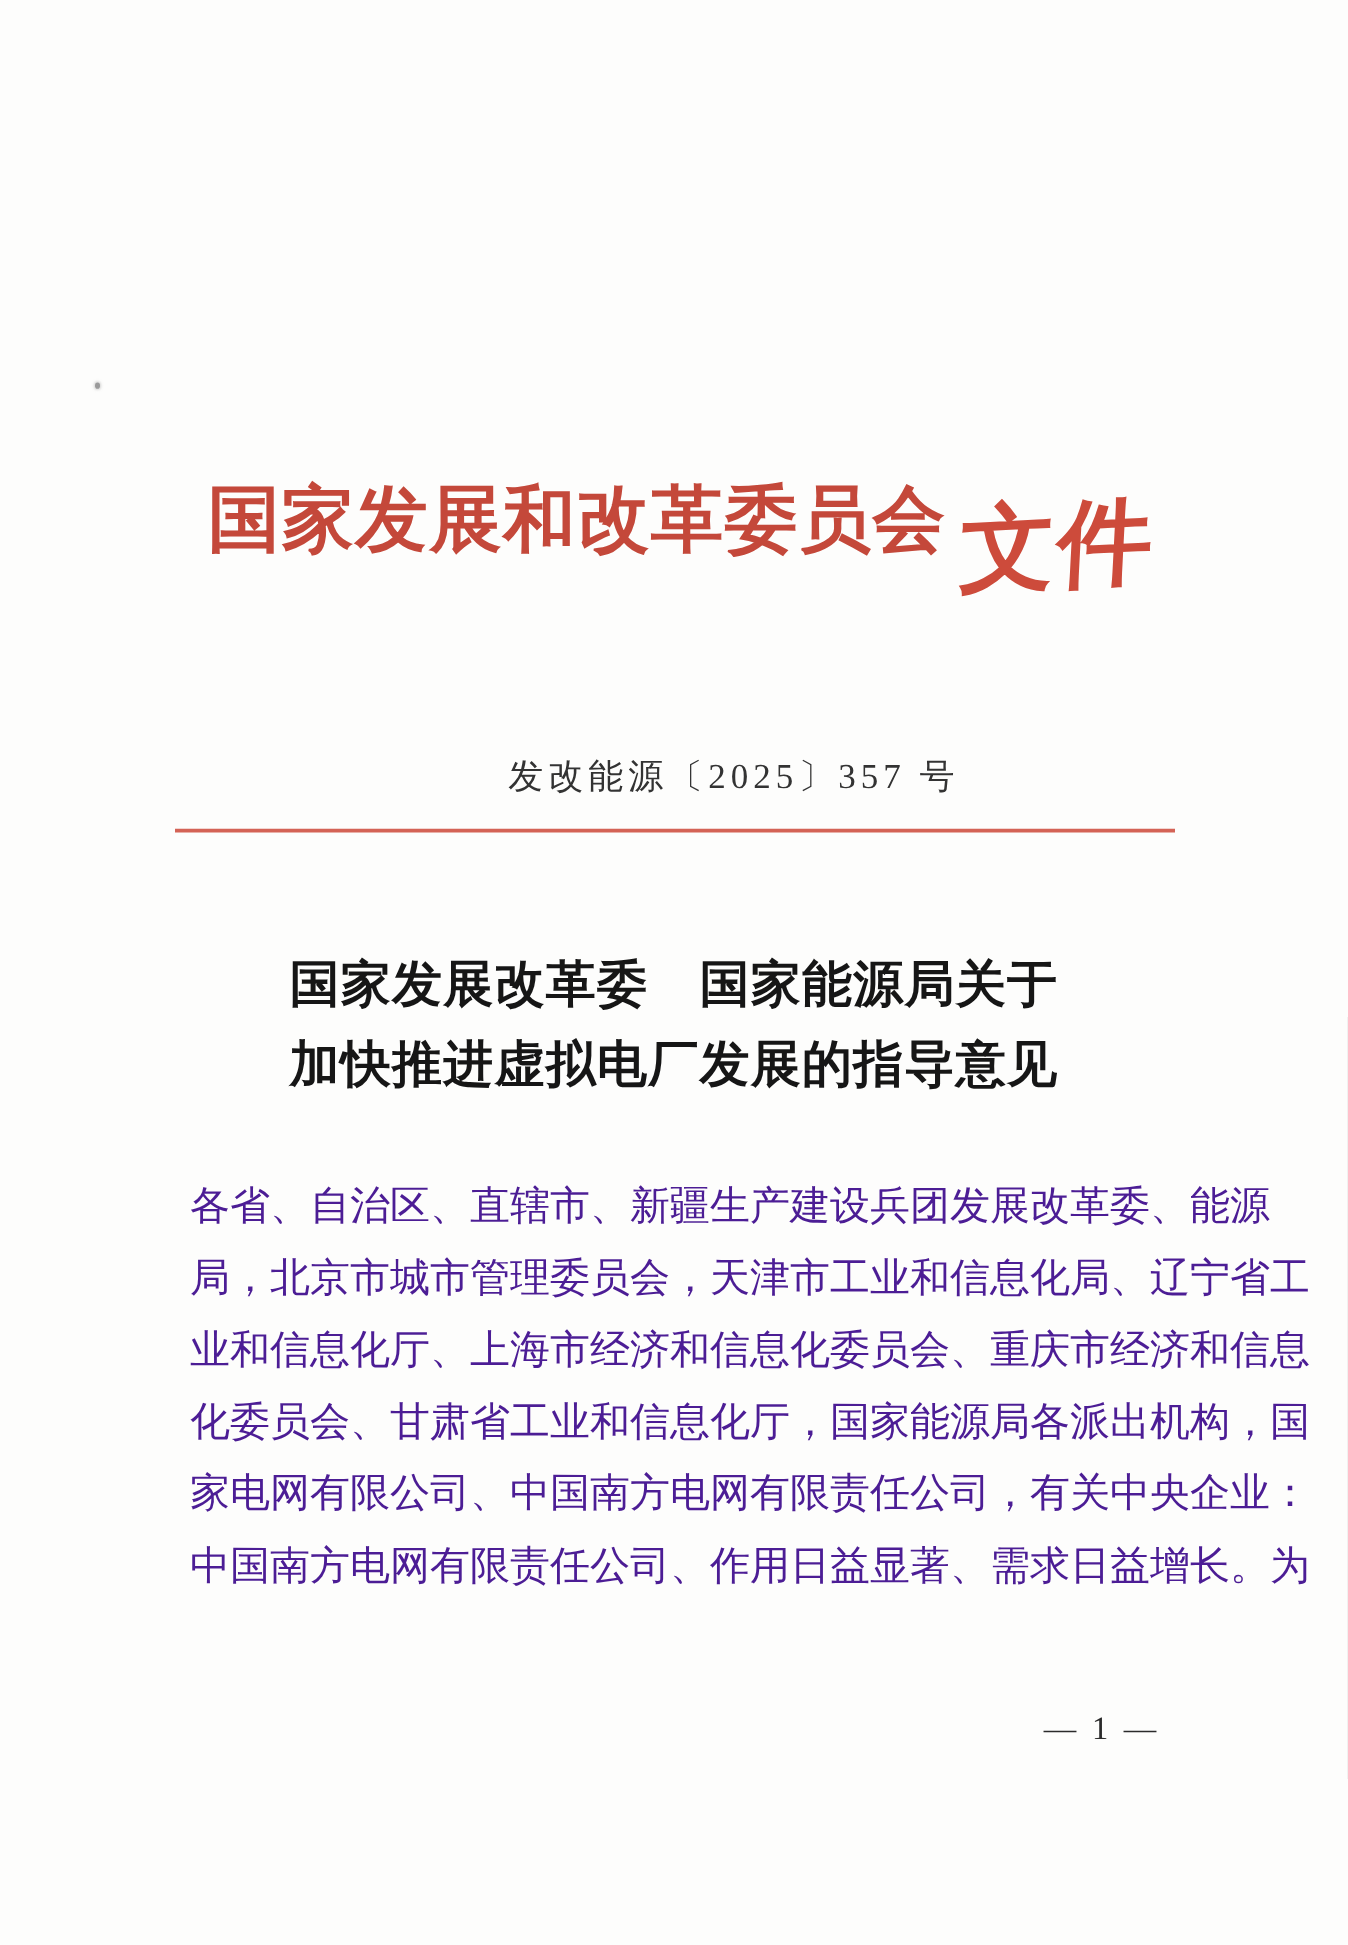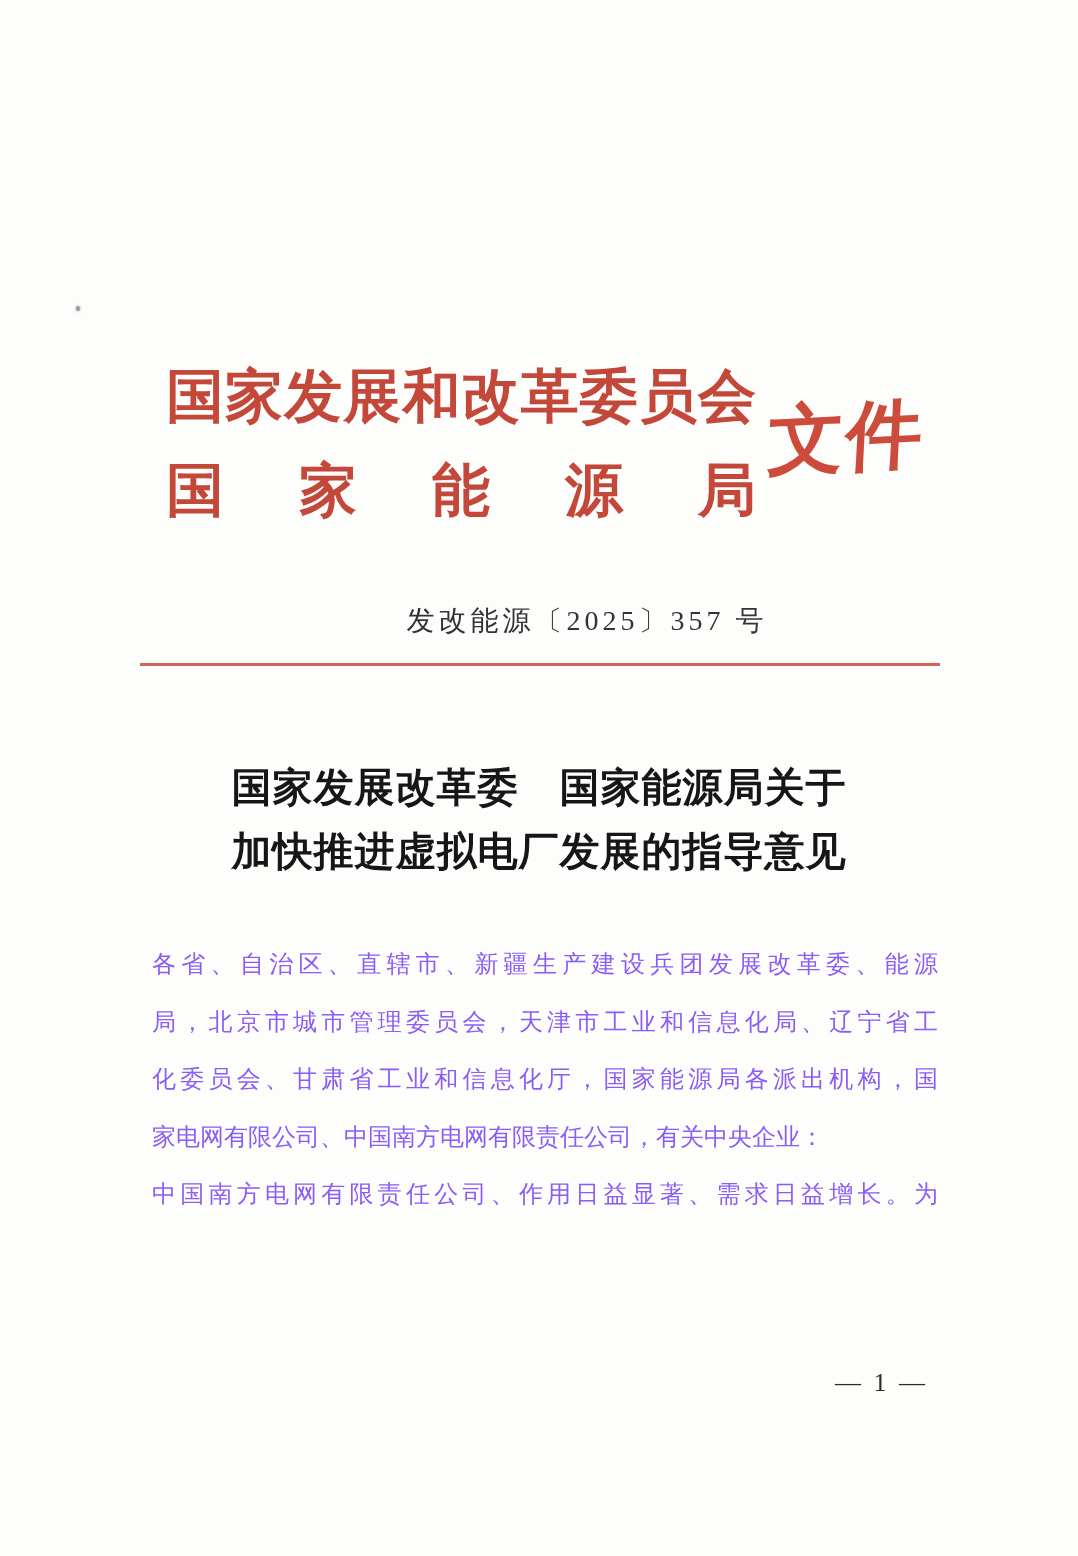--- a/index.html
+++ b/index.html
@@ -24,21 +24,21 @@
     width: 590px;
     color: #c4483a;
     font-weight: bold;
     font-size: 58px;
     line-height: 86px;
     text-align: justify;
     text-align-last: justify;
     white-space: nowrap;
     letter-spacing: 0;
   }
-  .agency-line-1 { top: 358px; font-family: Liberation Mono, monospace; }
+  .agency-line-1 { top: 373px; }
   .agency-line-2 { top: 448px; }
   .doc-type {
     position: absolute;
     left: 768px;
     top: 392px;
     color: #cd4b3b;
     font-weight: bold;
     font-size: 76px;
     line-height: 90px;
     transform: rotate(-3deg) skewX(-6deg);
@@ -83,22 +83,22 @@
   
   .body-block {
     position: absolute;
     left: 152px;
     top: 936px;
     width: 786px;
   }
   .body-line {
     height: 57.5px;
     line-height: 57.5px;
-    font-size: 24px;
-    color: #8b5cf6;
+    font-size: 32px;
+    color: #4c1d95;
     text-align: justify;
     text-align-last: justify;
     white-space: nowrap;
   }
   .body-line.para-end {
     text-align: center;
     text-align-last: left;
   }
   .body-line.indent {
     text-indent: 2em;
@@ -125,35 +125,35 @@
 </style>
 </head>
 <body>
 
 <div class="page">
 
   <div class="scan-speck"></div>
 
   <div class="agency-line agency-line-1">国家发展和改革委员会</div>
 
-  <div class="agency-line agency-line-2">国家能源局</div>
 
   <div class="doc-type">文件</div>
 
   <div class="doc-number">发改能源〔2025〕357 号</div>
 
   <div class="red-rule"></div>
 
   <div class="doc-title-line doc-title-1">国家发展改革委　国家能源局关于</div>
 
   <div class="doc-title-line doc-title-2">加快推进虚拟电厂发展的指导意见</div>
 
   <div class="body-block">
     <div class="body-line">各省、自治区、直辖市、新疆生产建设兵团发展改革委、能源</div>
     <div class="body-line">局，北京市城市管理委员会，天津市工业和信息化局、辽宁省工</div>
+    <div class="body-line">业和信息化厅、上海市经济和信息化委员会、重庆市经济和信息</div>
     <div class="body-line">化委员会、甘肃省工业和信息化厅，国家能源局各派出机构，国</div>
     <div class="body-line para-end">家电网有限公司、中国南方电网有限责任公司，有关中央企业：</div>
     <div class="body-line">中国南方电网有限责任公司、作用日益显著、需求日益增长。为</div>
   </div>
 
   <div class="page-number">— 1 —</div>
 
 </div>
 
 </body></html>

